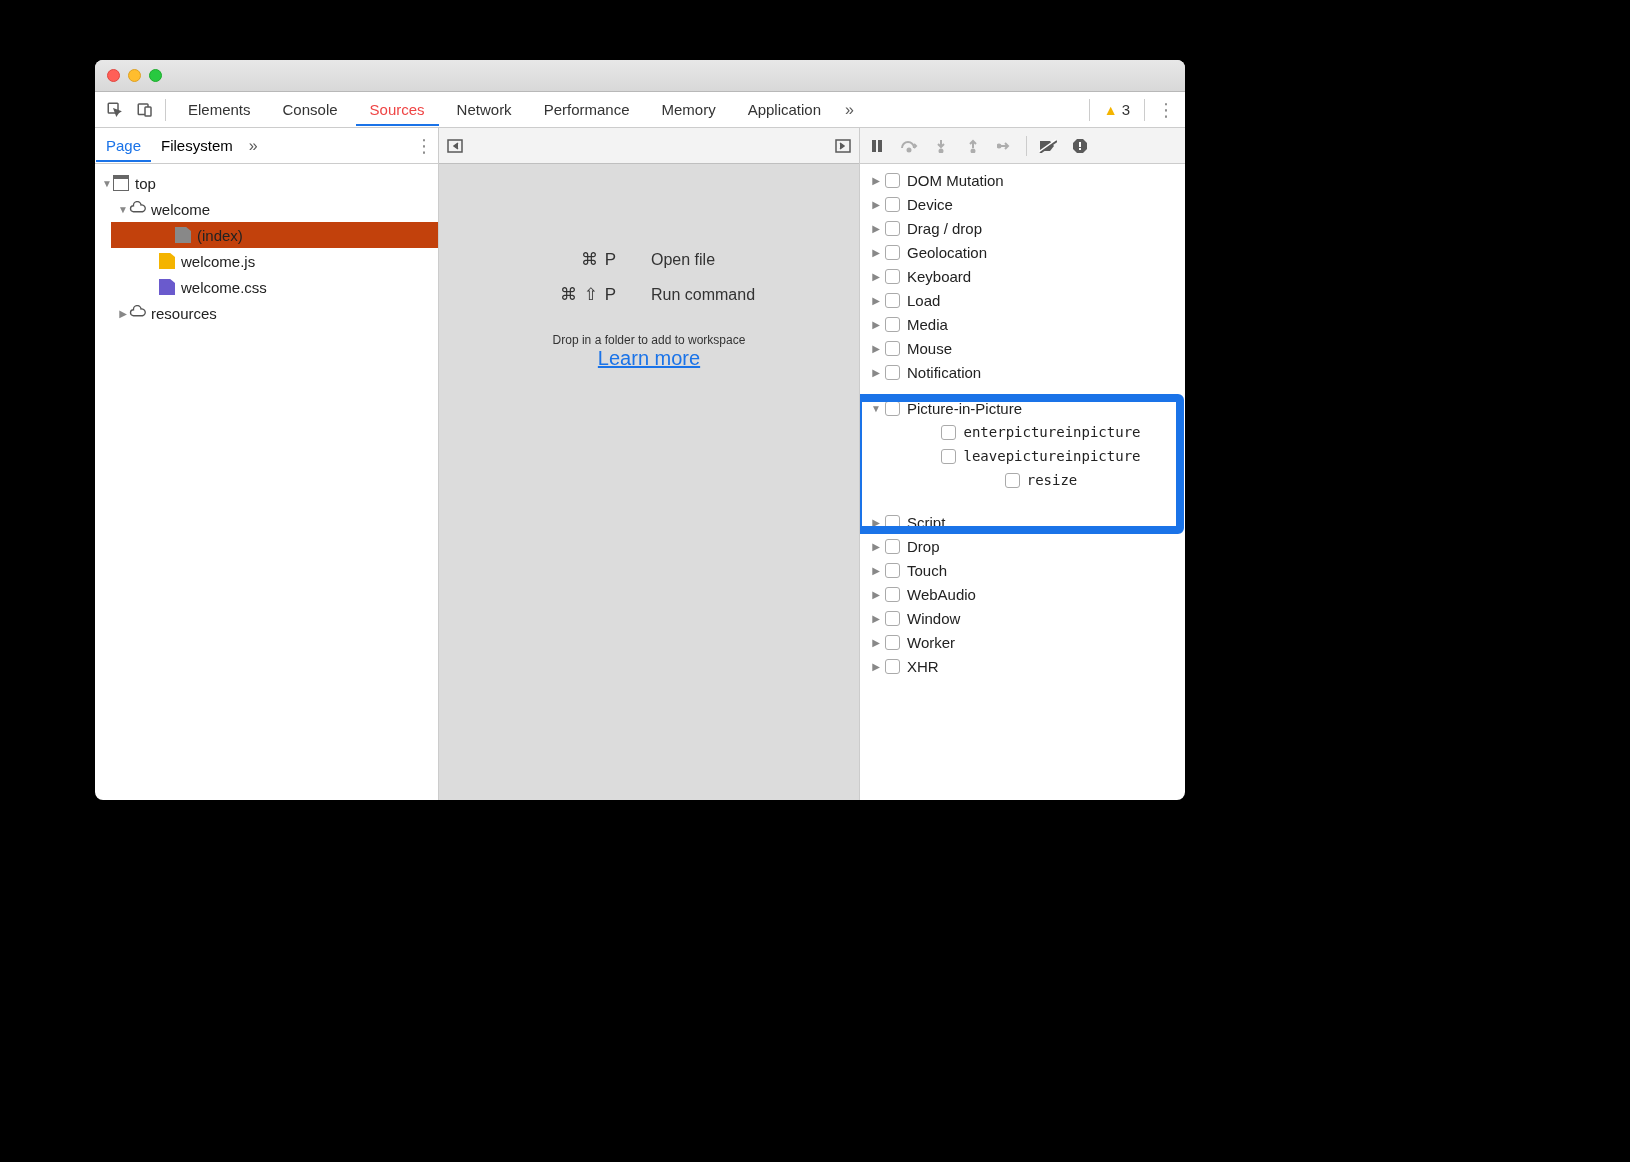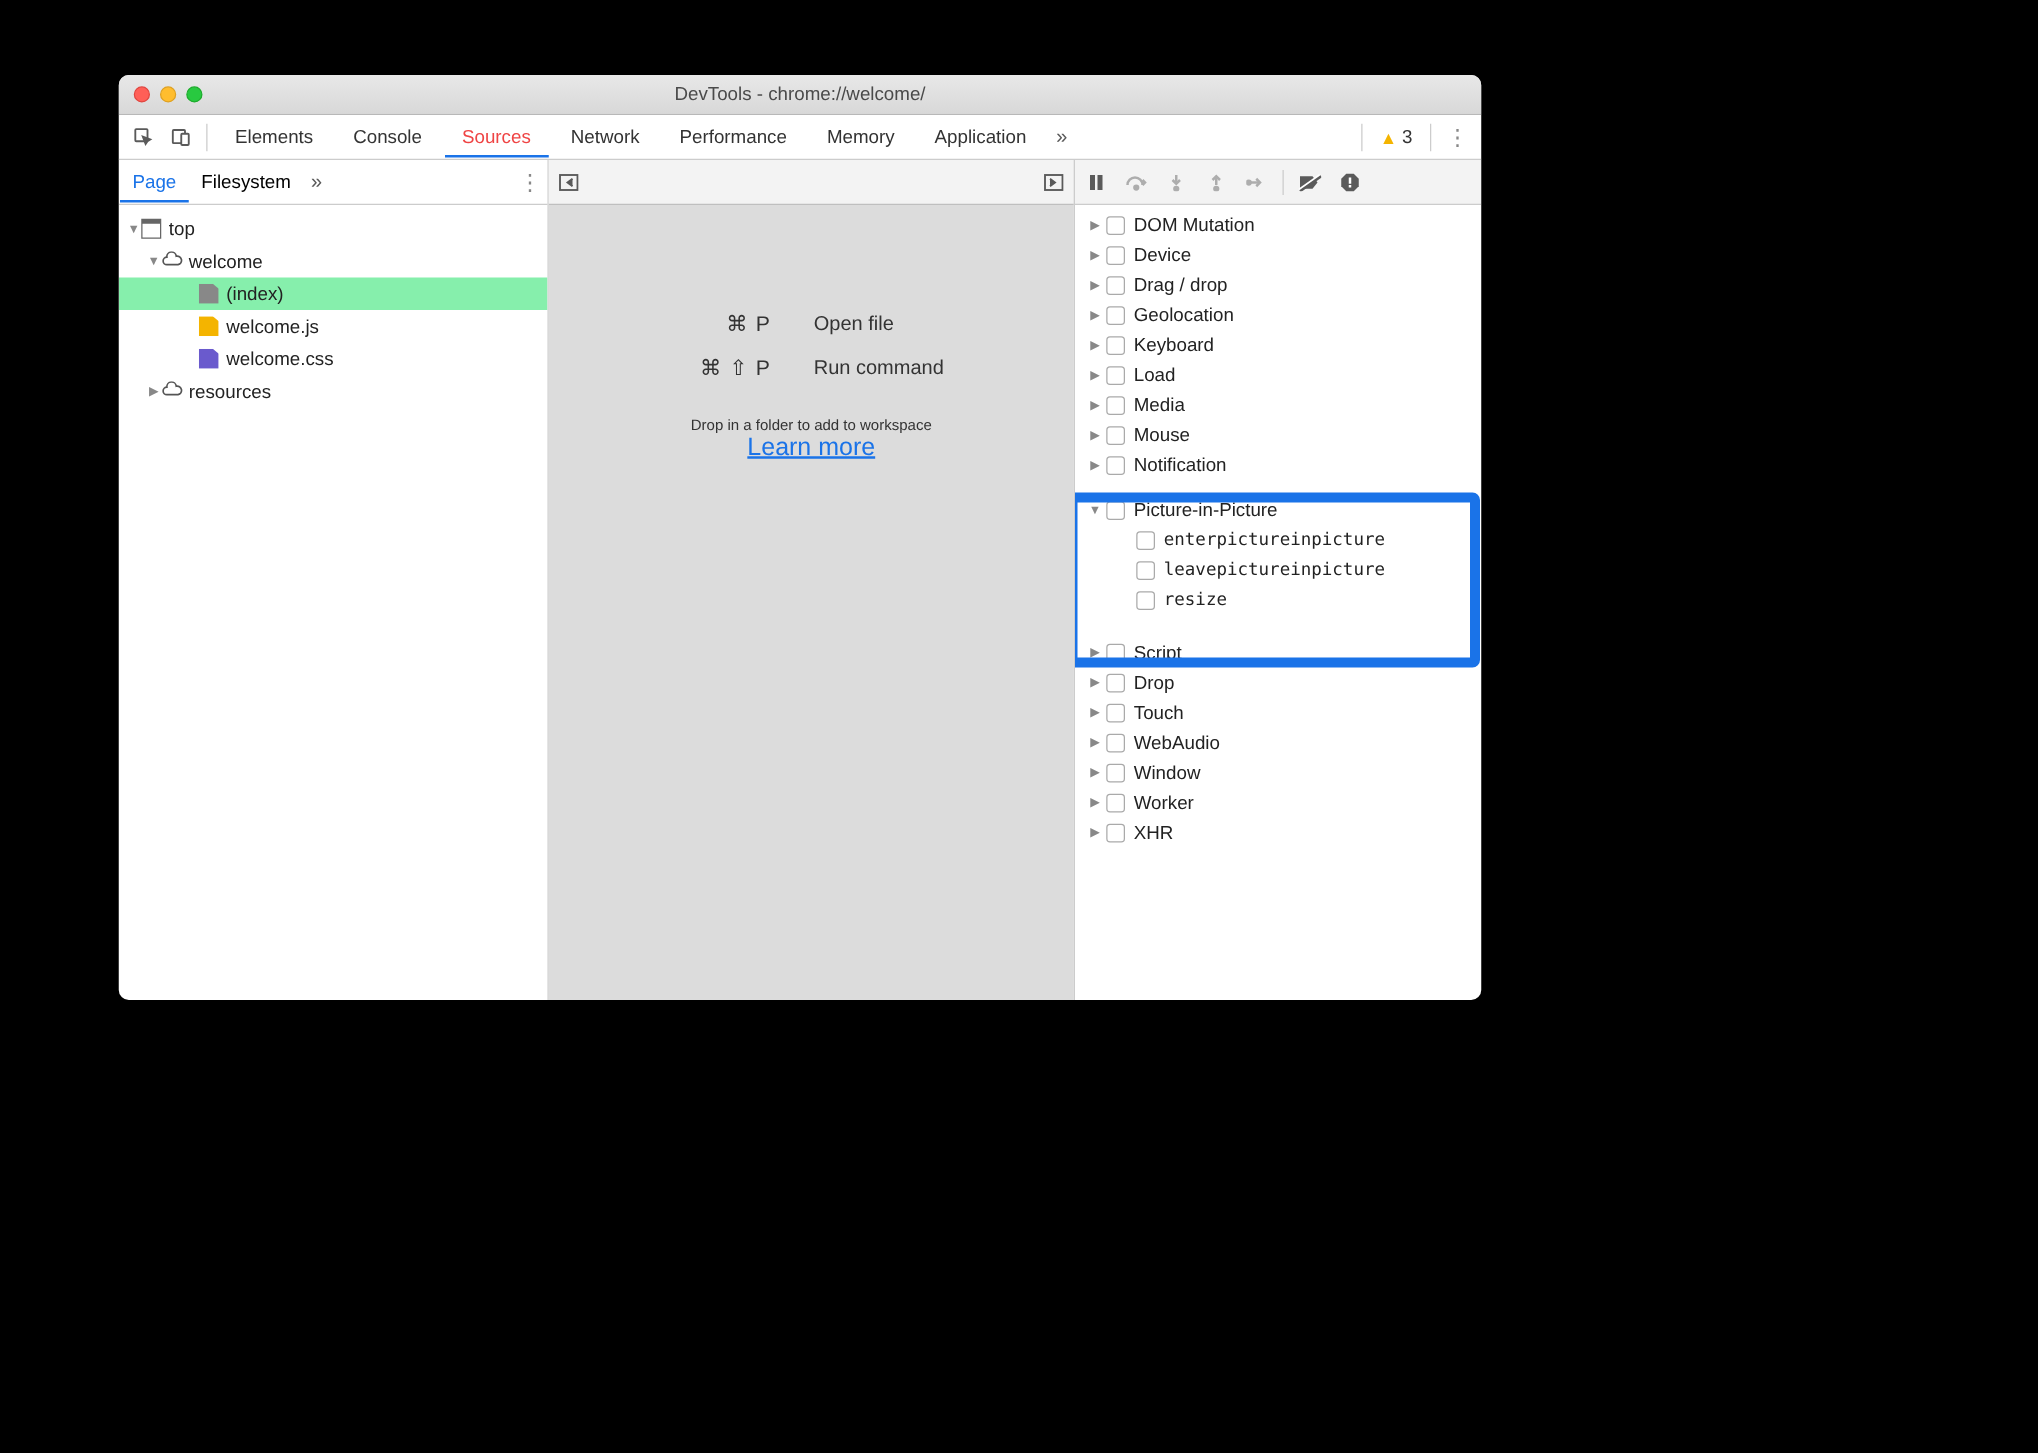--- a/index.html
+++ b/index.html
@@ -148,21 +148,21 @@
       color: #222;
     }
     .tree-row {
       display: flex;
       align-items: center;
       height: 26px;
       padding-left: 6px;
       cursor: pointer;
       white-space: nowrap;
     }
-    .tree-row.selected { background: #86efac; }
+    .tree-row.selected { background: #c2410c; margin-left: 16px; }
     .tree .tri {
       width: 12px;
       color: #888;
       font-size: 10px;
       display: inline-block;
       text-align: center;
     }
     .ind1 { padding-left: 22px; }
     .ind2 { padding-left: 52px; }
     .file-ico {
@@ -270,21 +270,21 @@
       color: #888;
       text-align: center;
     }
     .bp-chk {
       width: 15px; height: 15px;
       border: 1.5px solid #aaa;
       border-radius: 3px;
       margin: 0 7px 0 3px;
       background: #fff;
     }
-    .bp-sub { padding-left: 46px; font-family: Menlo, Consolas, monospace; font-size: 14px;}
+    .bp-sub { padding-left: 34px; font-family: Menlo, Consolas, monospace; font-size: 14px; justify-content: center;}
     .highlight-box {
       position: absolute;
       left: -6px;
       width: 330px;
       border: 8px solid #1a73e8;
       border-radius: 6px;
       pointer-events: none;
       z-index: 5;
     }
     .small-arrows {
@@ -300,21 +300,20 @@
 </head>
 <body>
 
 <div class="window">
   <div class="titlebar">
     <div class="traffic-lights">
       <div class="traffic-light tl-close"></div>
       <div class="traffic-light tl-min"></div>
       <div class="traffic-light tl-max"></div>
     </div>
-    <div class="window-title">DevTools - chrome://welcome/</div>
   </div>
 
   <div class="toolbar">
     <span class="tb-icon">
       <svg width="18" height="18" viewBox="0 0 24 24" fill="none" stroke="#5a5a5a" stroke-width="2">
           <rect x="3" y="3" width="13" height="13" rx="1"></rect>
           <path d="M11 11 l8 3 -3 2 -2 3 z" fill="#5a5a5a"></path>
         </svg>
     </span>
     <span class="tb-icon">

